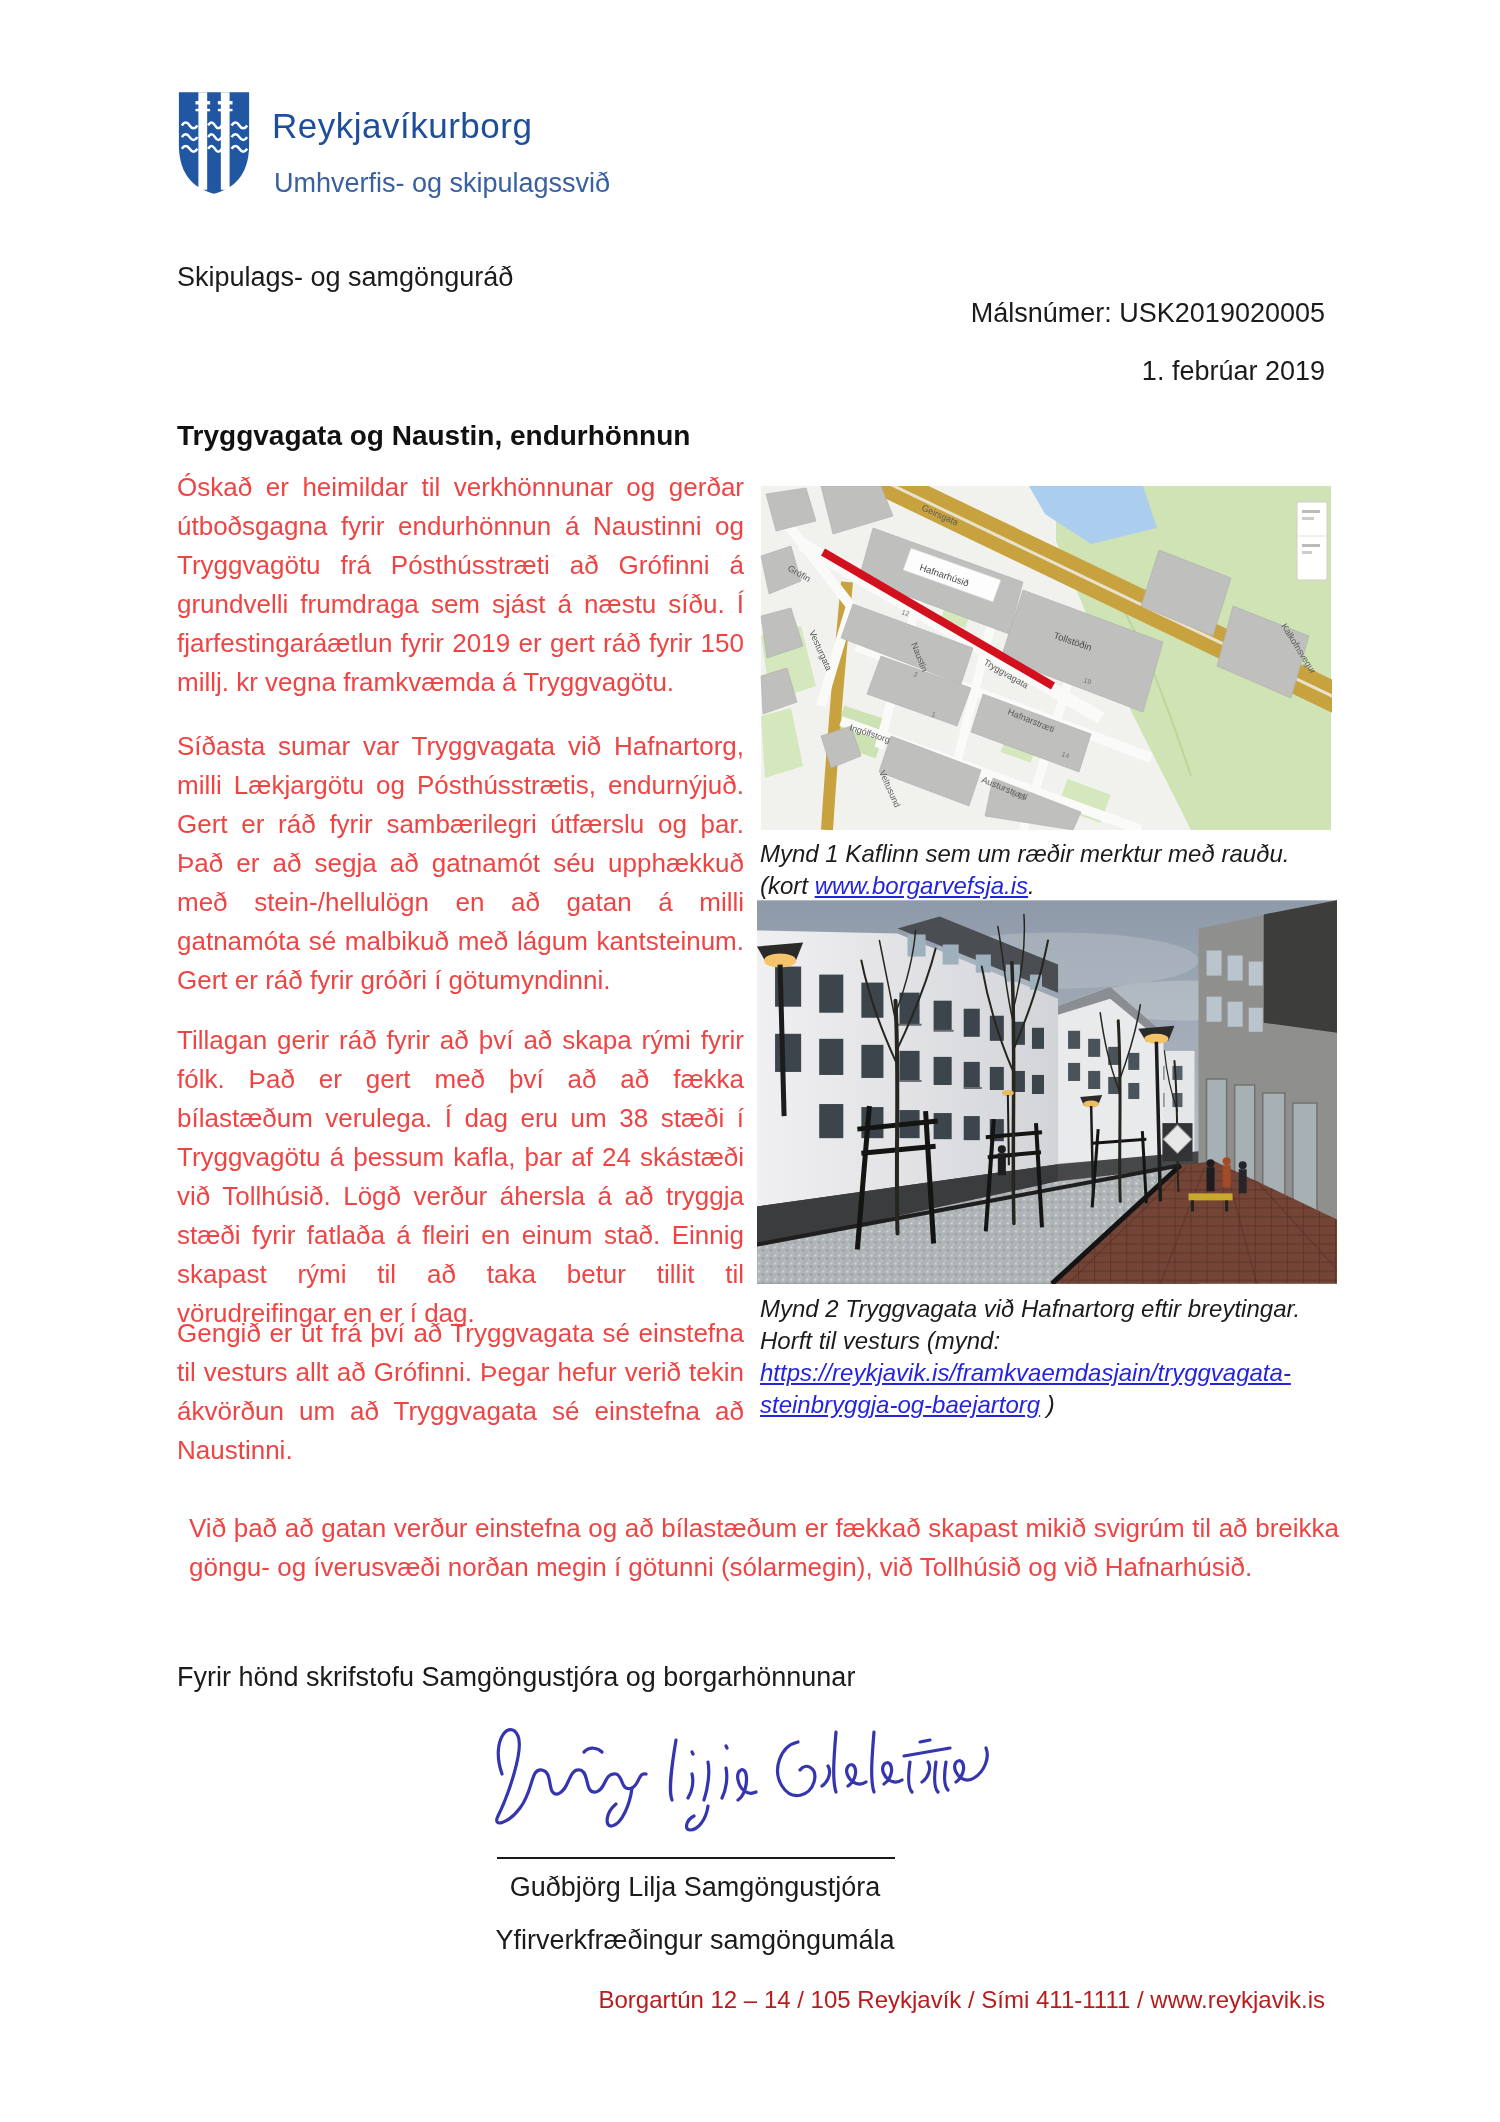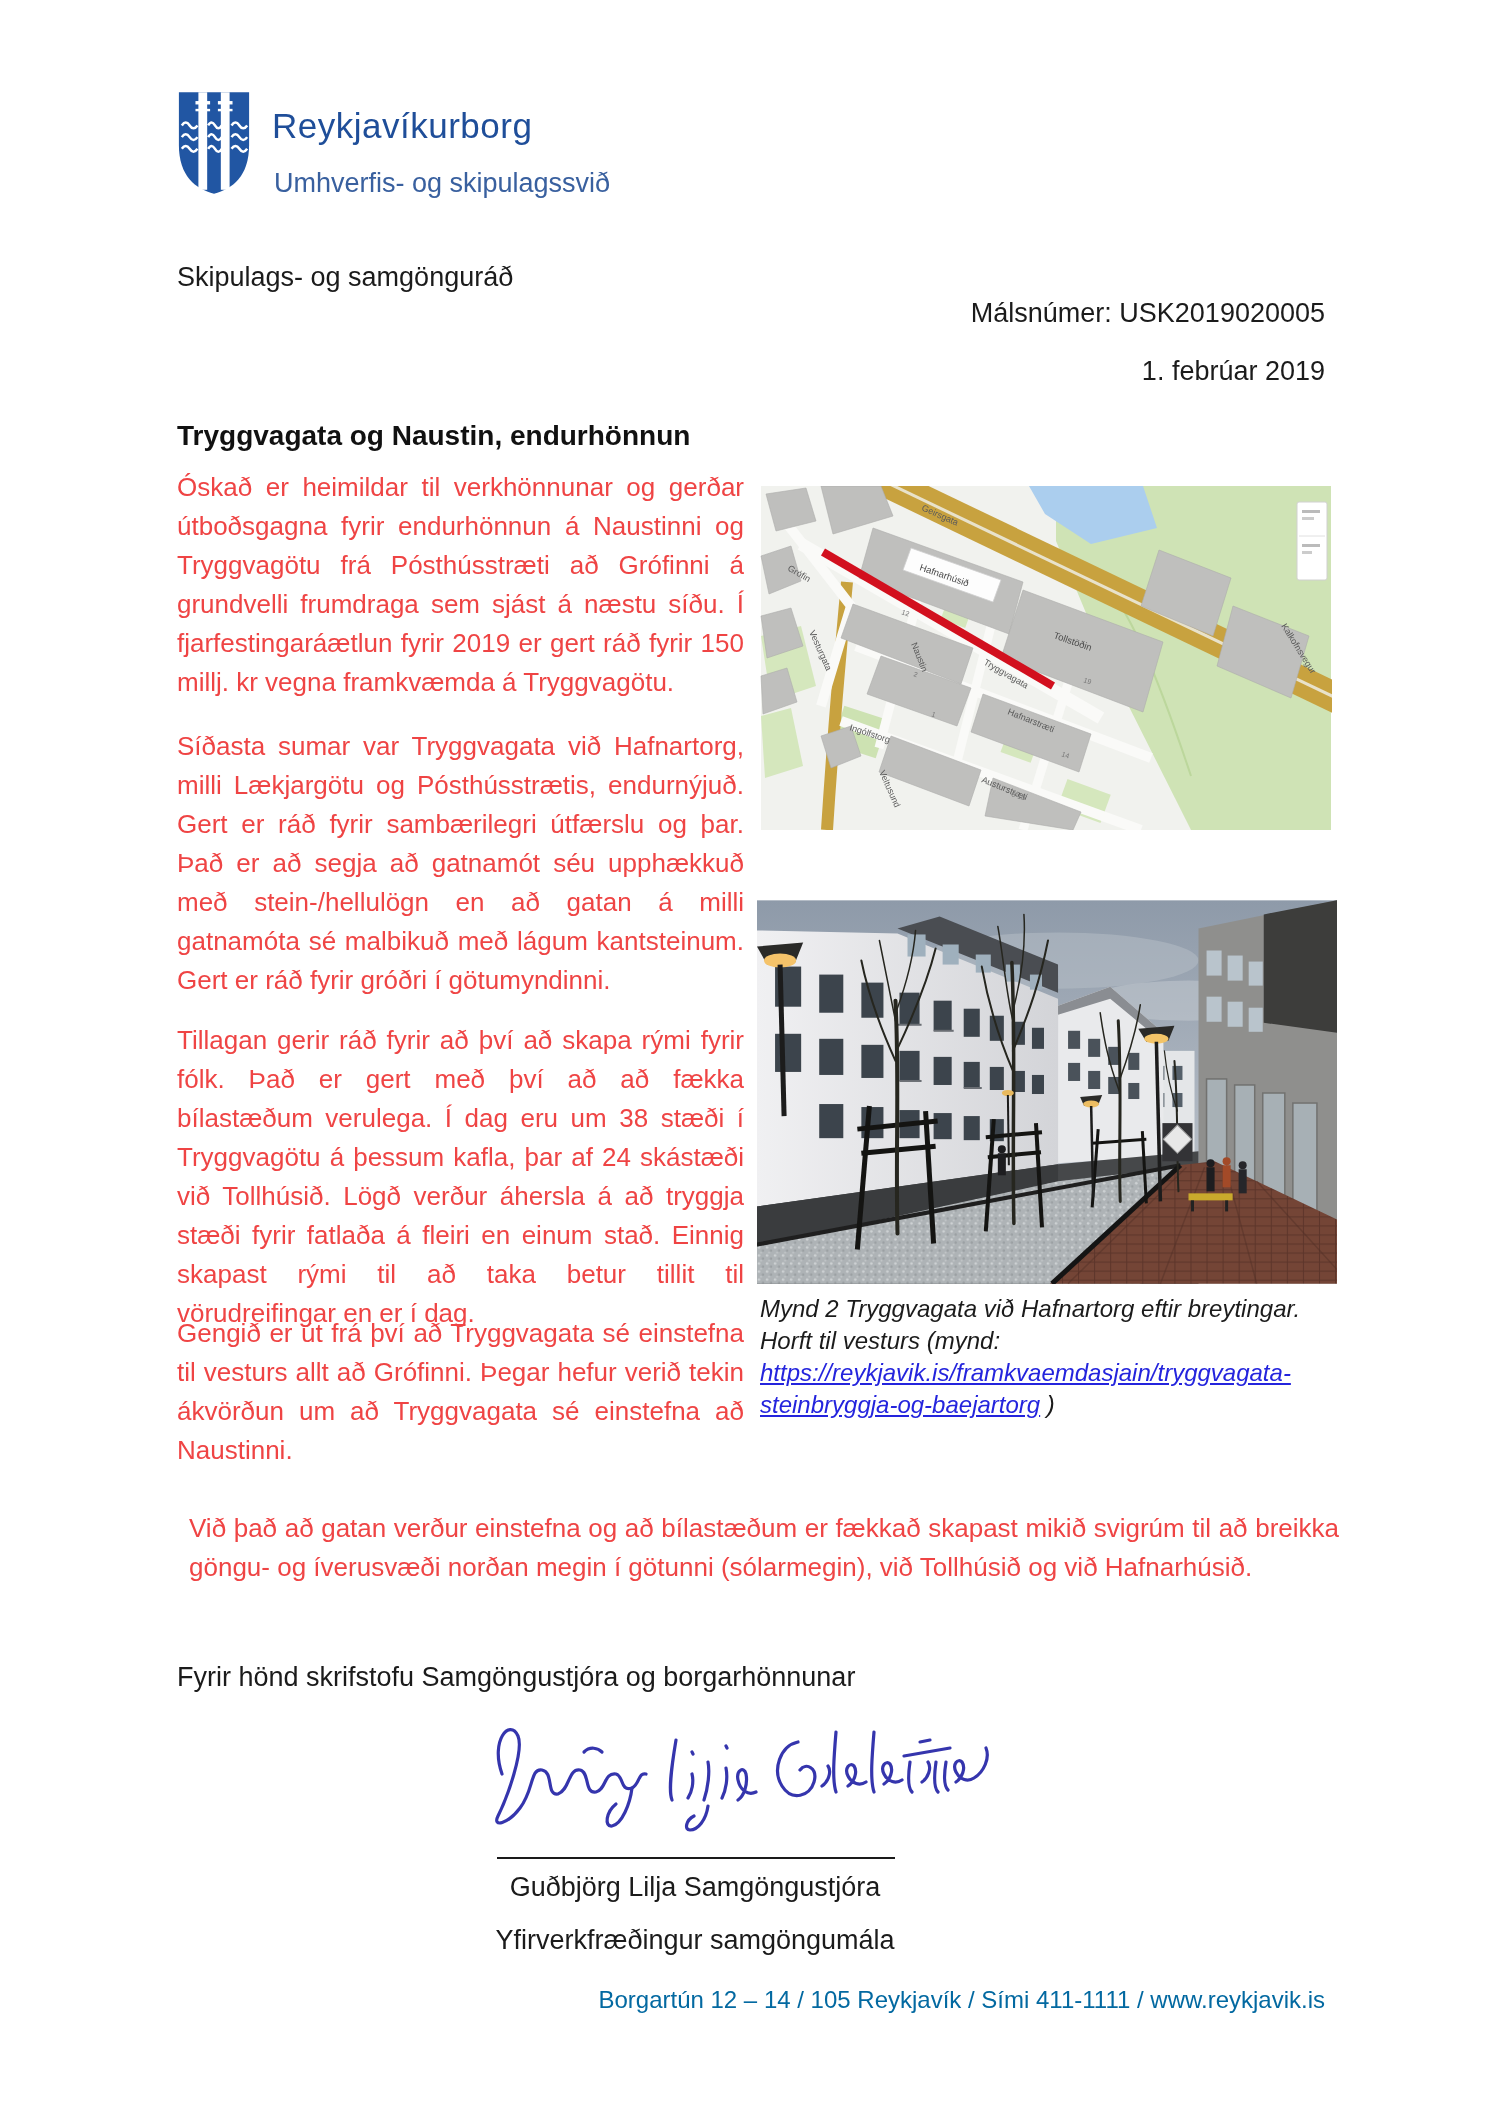--- a/index.html
+++ b/index.html
@@ -11,21 +11,21 @@
   .right-al{text-align:right;}
   .doc-title{font-size:28px;font-weight:bold;color:#111;}
   .caption{font-size:24px;line-height:32px;font-style:italic;color:#1b1b1b;}
   .cap-link{color:#2424DD;text-decoration:underline;cursor:pointer;word-break:break-word;}
   .logo-org{font-size:35px;color:#1F4E99;letter-spacing:.5px;}
   .logo-dept{font-size:27px;color:#39609F;margin-top:20px;}
   .closing-line{font-size:27px;}
   .sig-line{border-top:2px solid #1a1a1a;width:398px;height:0;}
   .sig-name{font-size:27px;text-align:center;}
   .sig-role{font-size:27px;text-align:center;}
-  .footer-line{font-size:24px;text-align:right;color:#0369a1;}
+  .footer-line{font-size:24px;text-align:right;color:#b91c1c;}
   svg text{font-family:"Liberation Sans",sans-serif;}
   .map-label{fill:#5a5a5a;font-size:9px;}
   .map-bldg-label{fill:#4a4a4a;font-size:9.5px;}
   .map-lot{fill:#7a7a7a;font-size:7px;}
 </style>
 </head>
 <body>
 
 <div class="page">
 
@@ -137,20 +137,23 @@
 
       <g>
         <rect x="536" y="16" width="30" height="78" rx="2" fill="#ffffff" stroke="#d0d0d0"></rect>
         <rect x="541" y="24" width="18" height="3" fill="#bbbbbb"></rect>
         <rect x="541" y="31" width="12" height="3" fill="#cccccc"></rect>
         <line x1="538" y1="50" x2="564" y2="50" stroke="#e0e0e0"></line>
         <rect x="541" y="58" width="18" height="3" fill="#bbbbbb"></rect>
         <rect x="541" y="65" width="10" height="3" fill="#cccccc"></rect>
       </g>
     </svg>
+  </div>
+  <div class="abs caption" style="left:760px;top:838px;width:575px;">
+    <span>Mynd 1 Kaflinn sem um ræðir merktur með rauðu. (kort </span><span class="cap-link">www.borgarvefsja.is</span><span>.</span>
   </div>
 
   <div class="abs" style="left:757px;top:900px;width:580px;height:384px;">
     <svg width="580" height="384" viewBox="0 0 578 382">
       <defs>
         <linearGradient id="sky" x1="0" y1="0" x2="0" y2="1">
           <stop offset="0" stop-color="#8e9aa9"></stop>
           <stop offset="1" stop-color="#c9ced4"></stop>
         </linearGradient>
         <linearGradient id="leftwall" x1="0" y1="0" x2="1" y2="0">

